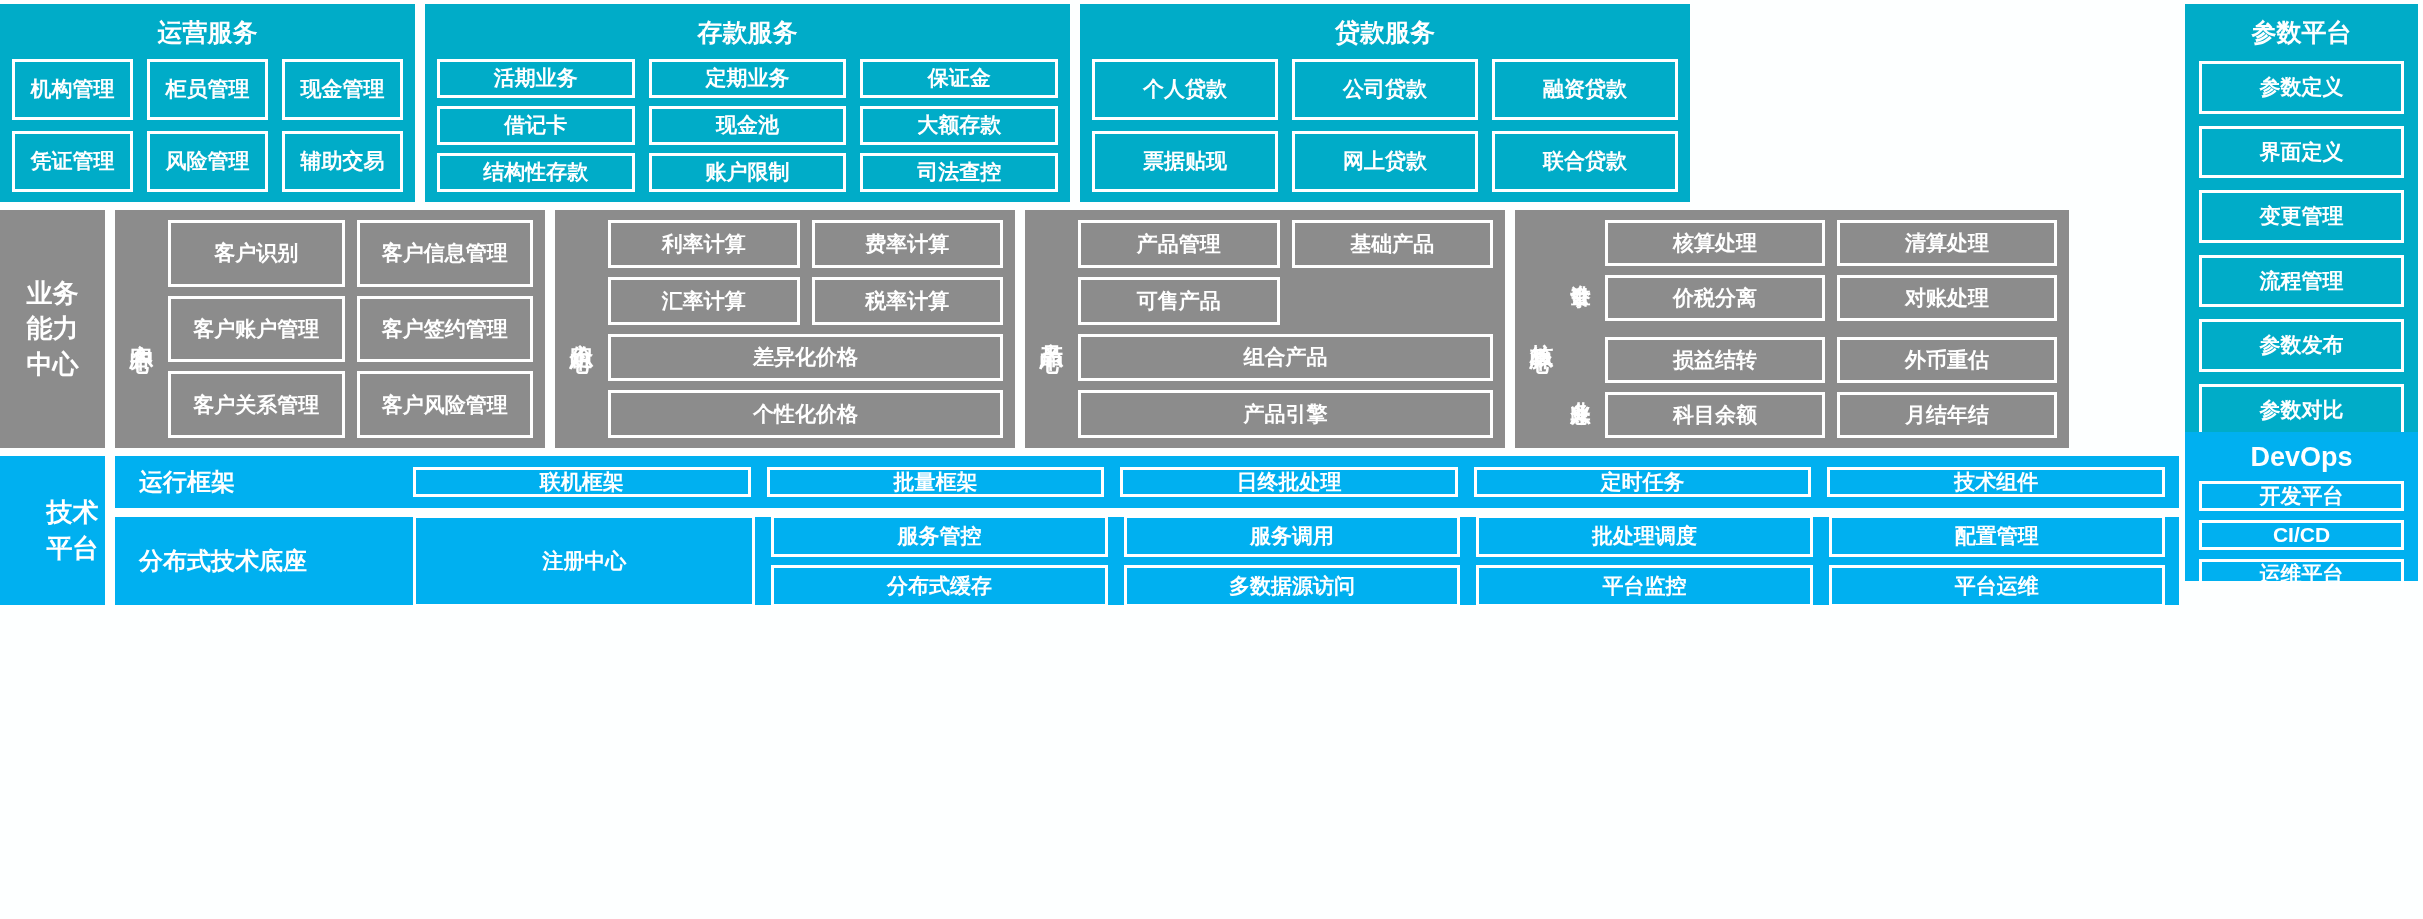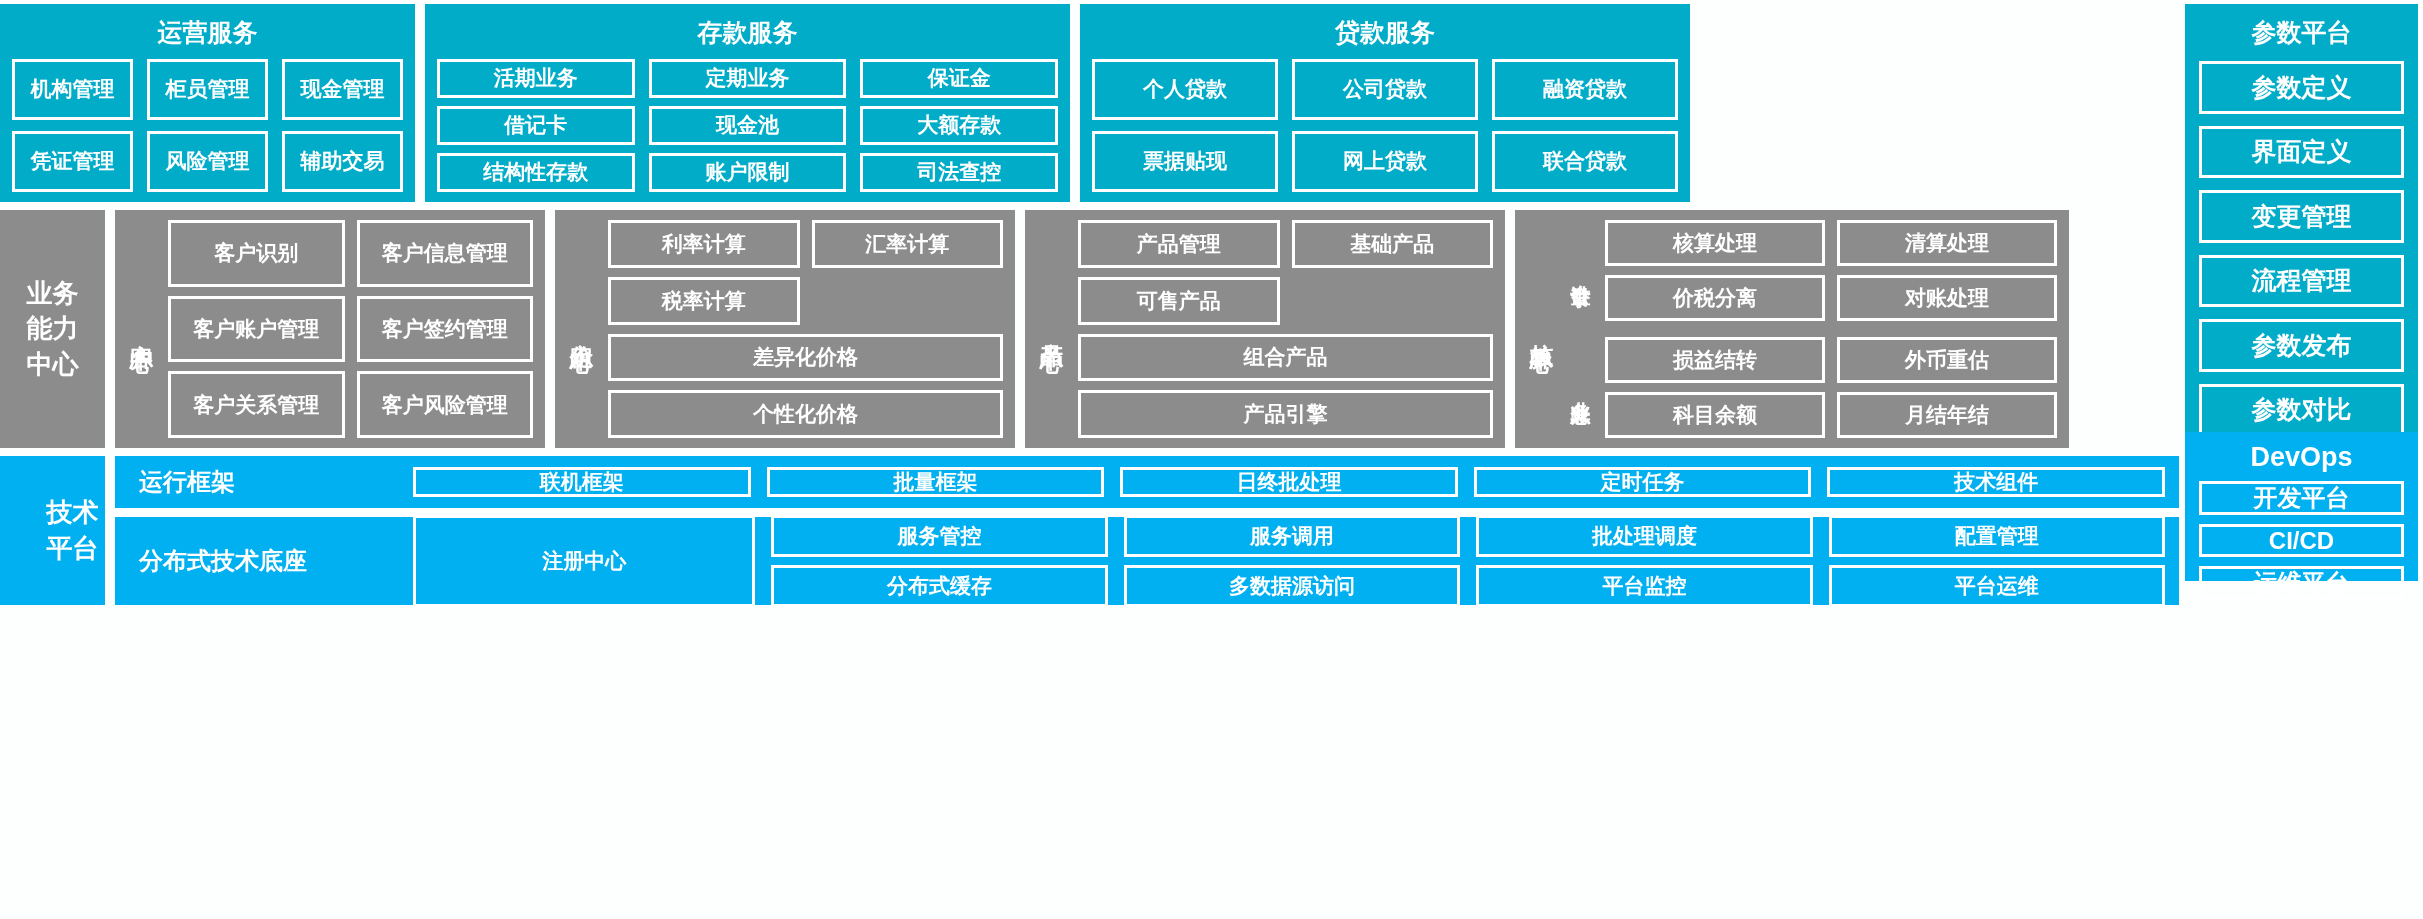--- a/index.html
+++ b/index.html
@@ -71,28 +71,28 @@
   .tech-items .card{flex:1;font-size:21px;}
   .tech-col{display:flex;flex-direction:column;gap:8px;flex:1;}
   .tech-col .card{font-size:21px;padding:6px 0;}
 
   
   .right-col{
     background:#00ACC8;box-sizing:border-box;
     display:flex;flex-direction:column;padding:8px 14px 12px 14px;
   }
   .right-col .col-title{text-align:center;font-size:25px;font-weight:bold;margin:4px 0 12px 0;}
-  .right-col .card{font-size:25px;flex:1;margin-bottom:12px;}
+  .right-col .card{font-size:21px;flex:1;margin-bottom:12px;}
   .right-col .card:last-child{margin-bottom:0;}
   .devops-col{
     background:#00B0F0;box-sizing:border-box;
     display:flex;flex-direction:column;padding:6px 14px 10px 14px;
   }
   .devops-col .col-title{text-align:center;font-size:27px;font-weight:bold;margin:4px 0 8px 0;}
-  .devops-col .card{font-size:24px;flex:1;margin-bottom:9px;}
+  .devops-col .card{font-size:21px;flex:1;margin-bottom:9px;}
   .devops-col .card:last-child{margin-bottom:0;}
 </style>
 </head>
 <body>
 
 <div class="page">
 
   <div id="row-products" class="band">
 
 
@@ -151,20 +151,21 @@
         <div class="card">客户签约管理</div>
         <div class="card">客户关系管理</div>
         <div class="card">客户风险管理</div>
       </div>
     </div>
 
     <div class="center-block" style="flex:0 0 460px;">
       <div class="vlabel">定价中心</div>
       <div class="center-grid" style="grid-template-columns:1fr 1fr;grid-template-rows:1fr 1fr 1fr 1fr;">
         <div class="card">利率计算</div>
+        <div class="card">费率计算</div>
         <div class="card">汇率计算</div>
         <div class="card">税率计算</div>
         <div class="card" style="grid-column:1 / span 2;">差异化价格</div>
         <div class="card" style="grid-column:1 / span 2;">个性化价格</div>
       </div>
     </div>
 
     <div class="center-block" style="flex:0 0 480px;">
       <div class="vlabel">产品中心</div>
       <div class="center-grid" style="grid-template-columns:1fr 1fr;grid-template-rows:1fr 1fr 1fr 1fr;">

